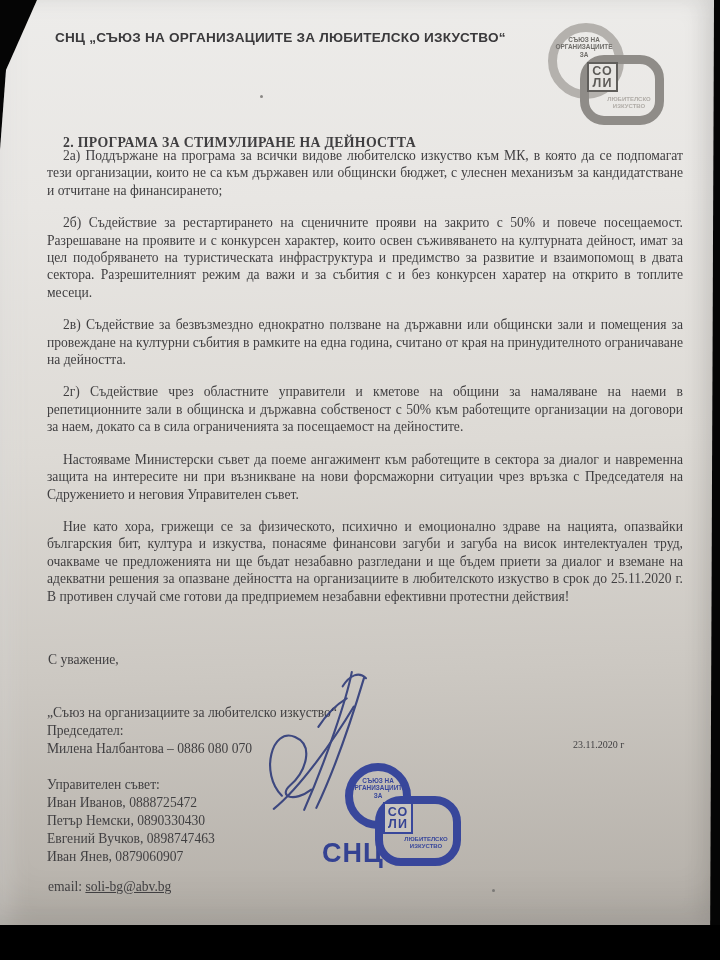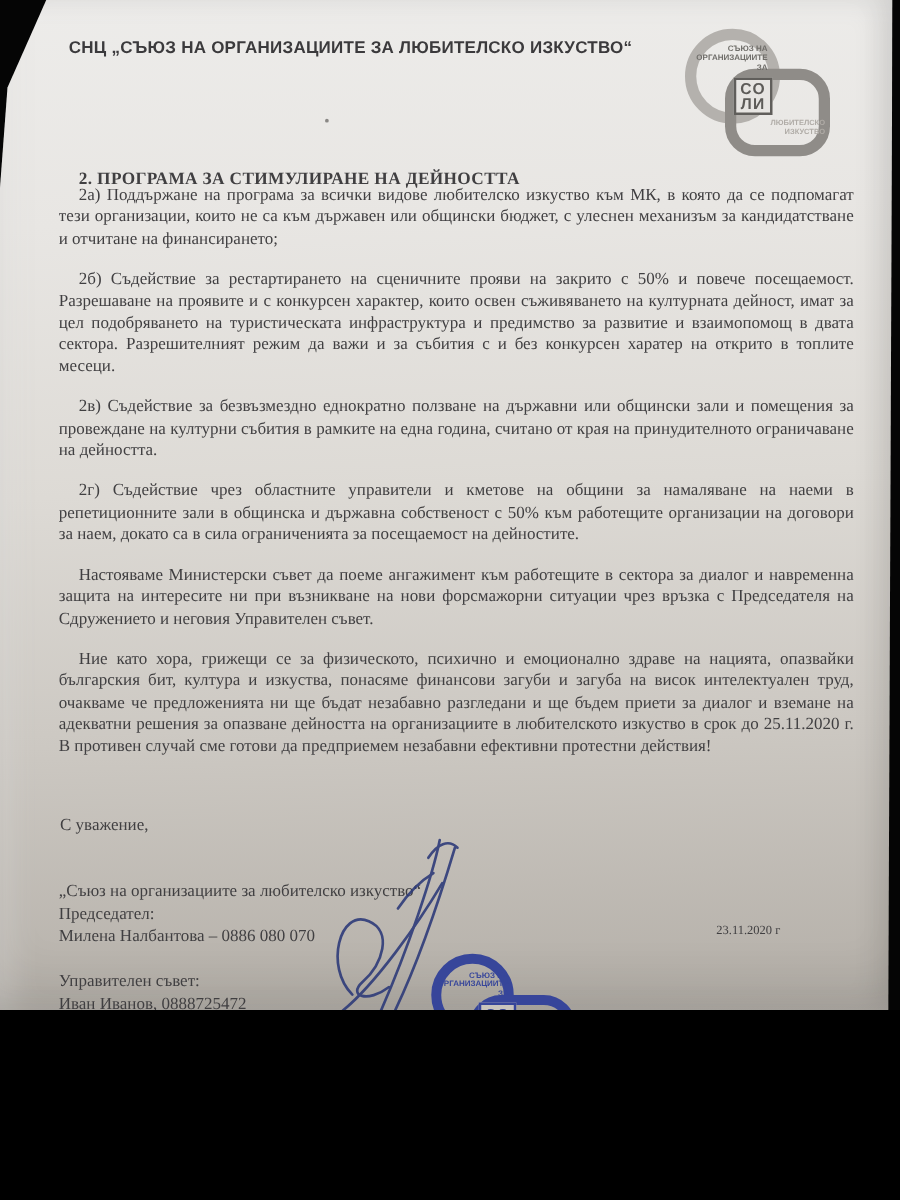--- a/index.html
+++ b/index.html
@@ -1,16 +1,16 @@
 <!DOCTYPE html>
 <html><head>
 <meta charset="utf-8">
 <style>
   html,body{margin:0;padding:0;background:#000;}
-  .scene{position:relative;width:720px;height:808px;background:#050505;overflow:hidden;
+  .scene{position:relative;width:720px;height:925px;background:#050505;overflow:hidden;
          font-family:"Liberation Serif", serif;}
   .paper{position:absolute;inset:0;
          clip-path:polygon(37px 0, 714px 0, 710px 960px, 27px 960px, 0 935px, 0 150px, 6px 70px);
          background:linear-gradient(178deg,#edecea 0%,#e8e6e3 22%,#ddDAd5 48%,#ccc8c2 72%,#b3aea7 100%);
          box-shadow:inset -16px 0 22px rgba(0,0,0,.10), inset 0 -26px 36px rgba(0,0,0,.07), inset 10px 6px 24px rgba(255,255,255,.25);}
   .ink{color:#403f41;}
   
   .org-header{position:absolute;left:55px;top:30px;font-family:"Liberation Sans",sans-serif;
               color:#3b3a3c;}
   .org-name{font-size:13.6px;font-weight:600;letter-spacing:.2px;}
@@ -34,21 +34,21 @@
   .solilogo *{box-sizing:border-box;}
   .ring-c{position:absolute;border-radius:50%;}
   .ring-s{position:absolute;}
   .abbr{position:absolute;display:flex;flex-direction:column;align-items:center;justify-content:center;
         font-family:"Liberation Sans",sans-serif;font-weight:bold;font-size:12.5px;line-height:12.5px;
         letter-spacing:1px;}
   .toptext{position:absolute;text-align:center;font-family:"Liberation Sans",sans-serif;
            font-weight:bold;font-size:6.4px;line-height:7.4px;}
   .bottext{position:absolute;text-align:center;font-family:"Liberation Sans",sans-serif;
            font-weight:bold;font-size:6px;line-height:7px;}
-  .toptext span,.bottext span,.abbr span{display:block;text-align:right;}
+  .toptext span,.bottext span,.abbr span{display:block;}
   
   .logo-gray{left:546px;top:20px;width:120px;height:108px;}
   .logo-gray .ring-c{left:2px;top:3px;width:76px;height:76px;border:9px solid #b4b1ad;}
   .logo-gray .ring-s{left:34px;top:35px;width:84px;height:70px;border:9px solid #8f8c88;border-radius:24px;}
   .logo-gray .abbr{left:41px;top:42px;width:31px;height:30px;border:2.5px solid #605e5b;background:#e7e5e2;color:#5d5b58;}
   .logo-gray .toptext{left:8px;top:16px;width:60px;color:#6f6d69;}
   .logo-gray .bottext{left:52px;top:76px;width:62px;color:#b0aca7;}
   
   .stamp{position:absolute;left:318px;top:758px;width:168px;height:118px;opacity:.94;z-index:4;}
   .stamp .snc{position:absolute;left:4px;top:80px;font-family:Liberation Sans, sans-serif;
@@ -111,20 +111,21 @@
       <div>„Съюз на организациите за любителско изкуство“</div>
       <div>Председател:</div>
       <div>Милена Налбантова – 0886 080 070</div>
     </div>
 
     <div class="dateline ink">23.11.2020 г</div>
 
     <div class="board ink">
       <div>Управителен съвет:</div>
       <div>Иван Иванов, 0888725472</div>
+      <div>Петър Немски, 0890330430</div>
       <div>Евгений Вучков, 0898747463</div>
       <div>Иван Янев, 0879060907</div>
     </div>
 
     <div class="emailline ink">
       <span>email:</span>
       <a href="#">soli-bg@abv.bg</a>
     </div>
 
     <svg class="signature" viewBox="0 0 150 150" fill="none">

